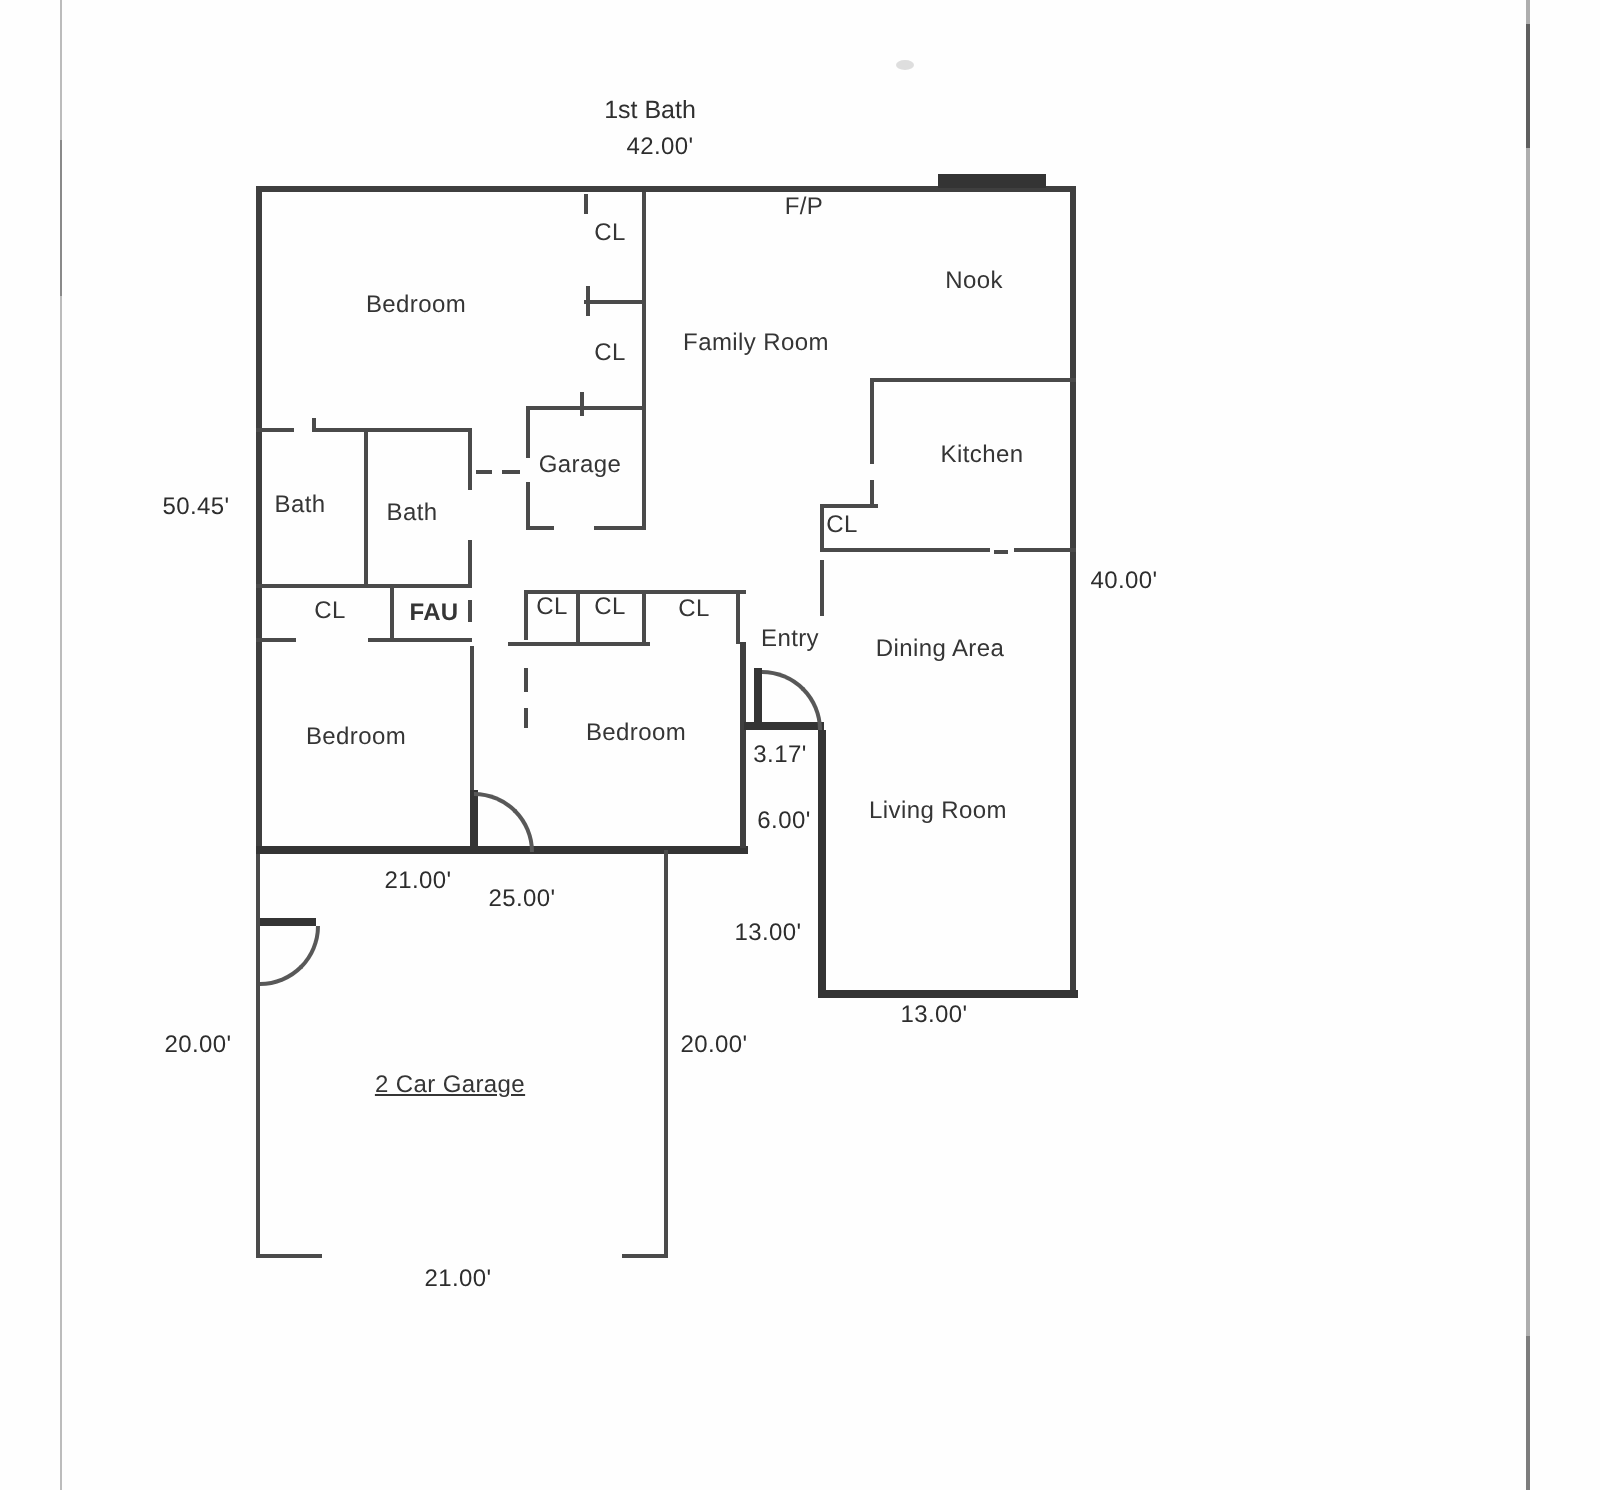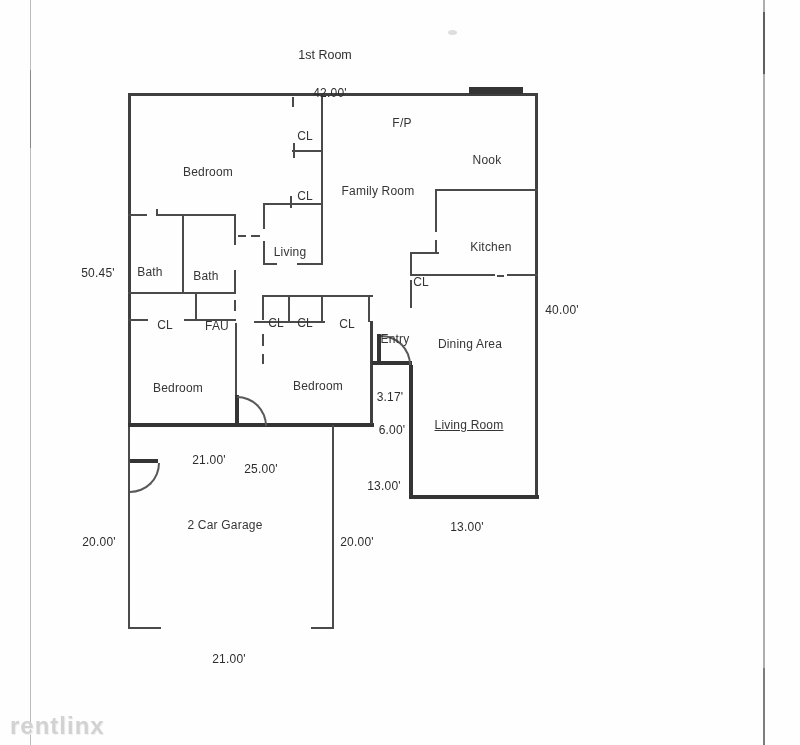--- a/index.html
+++ b/index.html
@@ -2,21 +2,21 @@
 <html><head>
 <meta charset="utf-8">
 <style>
   html,body{margin:0;padding:0;background:#ffffff;}
   .plan{position:relative;width:800px;height:745px;background:#fefefe;overflow:hidden;
         font-family:"Liberation Sans",sans-serif;}
   .w{position:absolute;background:#4a4a4a;}
   .w3{background:#3f3f3f;}
   .w4{background:#343434;}
   .lbl{position:absolute;transform:translate(-50%,-50%);font-size:12px;color:#353535;
-       white-space:nowrap;letter-spacing:.2px;margin-top:20px;}
+       white-space:nowrap;letter-spacing:.2px;}
   .dim{color:#2d2d2d;}
   .title{position:absolute;transform:translate(-50%,-50%);font-size:12.5px;color:#303030;white-space:nowrap;}
   .arc{position:absolute;border:0 solid #585858;background:transparent;}
   .arc-tr{border-top-width:2px;border-right-width:2px;border-top-right-radius:100% 100%;}
   .arc-br{border-right-width:2px;border-bottom-width:2px;border-bottom-right-radius:100% 100%;}
   .artifact{position:absolute;}
   .watermark{position:absolute;left:10px;top:712px;font-size:24px;font-weight:bold;
              color:#d2d2d2;letter-spacing:1px;text-shadow:1px 1px 0 #f0f0f0;}
 </style>
 </head>
@@ -24,21 +24,21 @@
 
 <div class="plan">
 
   <div class="artifact" style="left:30px;top:0;width:1px;height:745px;background:#bcbcbc;"></div>
   <div class="artifact" style="left:30px;top:70px;width:1px;height:78px;background:#8a8a8a;"></div>
   <div class="artifact" style="left:763px;top:0;width:2px;height:745px;background:#aeaeae;"></div>
   <div class="artifact" style="left:763px;top:12px;width:2px;height:62px;background:#5f5f5f;"></div>
   <div class="artifact" style="left:763px;top:668px;width:2px;height:77px;background:#7d7d7d;"></div>
   <div class="artifact" style="left:448px;top:30px;width:9px;height:5px;background:#dedede;border-radius:50%;"></div>
 
-  <span class="title" style="left:325px;top:55px;">1st Room</span>
+  <span class="title" style="left:325px;top:55px;">1st Bath</span>
 
   <div id="walls">
       <div class="w w3" style="left: 128px; top: 93px; width: 410px; height: 3px;"></div>
       <div class="w w3" style="left: 535px; top: 93px; width: 3px; height: 405px;"></div>
       <div class="w w3" style="left: 128px; top: 93px; width: 3px; height: 334px;"></div>
       <div class="w w4" style="left: 469px; top: 87px; width: 54px; height: 7px;"></div>
       <div class="w" style="left: 321px; top: 96px; width: 2px; height: 108px;"></div>
       <div class="w" style="left: 292px; top: 97px; width: 2px; height: 10px;"></div>
       <div class="w" style="left: 292px; top: 150px; width: 31px; height: 2px;"></div>
       <div class="w" style="left: 293px; top: 143px; width: 2px; height: 15px;"></div>
@@ -96,30 +96,30 @@
 
   <div class="arc arc-tr" style="left:237px;top:396px;width:28px;height:28px;"></div>
   <div class="arc arc-tr" style="left:381px;top:335px;width:28px;height:28px;"></div>
   <div class="arc arc-br" style="left:130px;top:463px;width:28px;height:28px;"></div>
 
   <div id="labels">
       <span class="lbl" style="left: 208px; top: 152px;">Bedroom</span>
       <span class="lbl" style="left: 378px; top: 171px;">Family Room</span>
       <span class="lbl" style="left: 487px; top: 140px;">Nook</span>
       <span class="lbl" style="left: 491px; top: 227px;">Kitchen</span>
-      <span class="lbl" style="left: 290px; top: 232px;">Living</span>
+      <span class="lbl" style="left: 290px; top: 232px;">Garage</span>
       <span class="lbl" style="left: 150px; top: 252px;">Bath</span>
       <span class="lbl" style="left: 206px; top: 256px;">Bath</span>
-      <span class="lbl" style="left: 217px; top: 306px;">FAU</span>
+      <span class="lbl" style="left: 217px; top: 306px; font-weight: bold;">FAU</span>
       <span class="lbl" style="left: 395px; top: 319px;">Entry</span>
       <span class="lbl" style="left: 470px; top: 324px;">Dining Area</span>
       <span class="lbl" style="left: 178px; top: 368px;">Bedroom</span>
       <span class="lbl" style="left: 318px; top: 366px;">Bedroom</span>
-      <span class="lbl" style="left: 469px; top: 405px; text-decoration: underline;">Living Room</span>
-      <span class="lbl" style="left: 225px; top: 505px;">2 Car Garage</span>
+      <span class="lbl" style="left: 469px; top: 405px;">Living Room</span>
+      <span class="lbl" style="left: 225px; top: 542px; text-decoration: underline;">2 Car Garage</span>
       <span class="lbl" style="left: 305px; top: 116px;">CL</span>
       <span class="lbl" style="left: 305px; top: 176px;">CL</span>
       <span class="lbl" style="left: 165px; top: 305px;">CL</span>
       <span class="lbl" style="left: 276px; top: 303px;">CL</span>
       <span class="lbl" style="left: 305px; top: 303px;">CL</span>
       <span class="lbl" style="left: 347px; top: 304px;">CL</span>
       <span class="lbl" style="left: 421px; top: 262px;">CL</span>
       <span class="lbl" style="left: 402px; top: 103px;">F/P</span>
       <span class="lbl dim" style="left: 330px; top: 73px;">42.00'</span>
       <span class="lbl dim" style="left: 98px; top: 253px;">50.45'</span>
@@ -128,14 +128,13 @@
       <span class="lbl dim" style="left: 392px; top: 410px; text-align: right;">6.00'</span>
       <span class="lbl dim" style="left: 209px; top: 440px;">21.00'</span>
       <span class="lbl dim" style="left: 261px; top: 449px;">25.00'</span>
       <span class="lbl dim" style="left: 384px; top: 466px;">13.00'</span>
       <span class="lbl dim" style="left: 467px; top: 507px;">13.00'</span>
       <span class="lbl dim" style="left: 99px; top: 522px;">20.00'</span>
       <span class="lbl dim" style="left: 357px; top: 522px;">20.00'</span>
       <span class="lbl dim" style="left: 229px; top: 639px;">21.00'</span>
     </div>
 
-  <span class="watermark">rentlinx</span>
 </div>
 
 </body></html>

